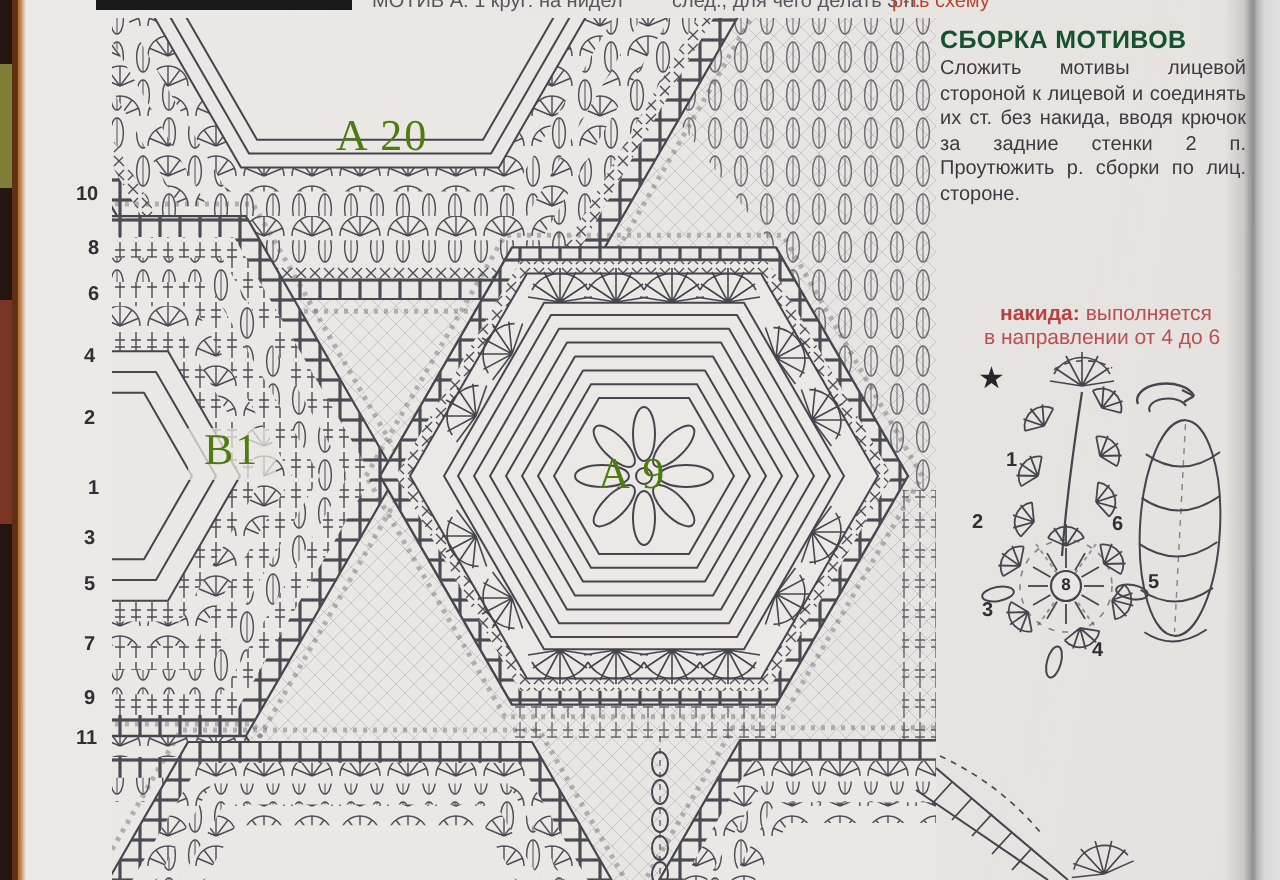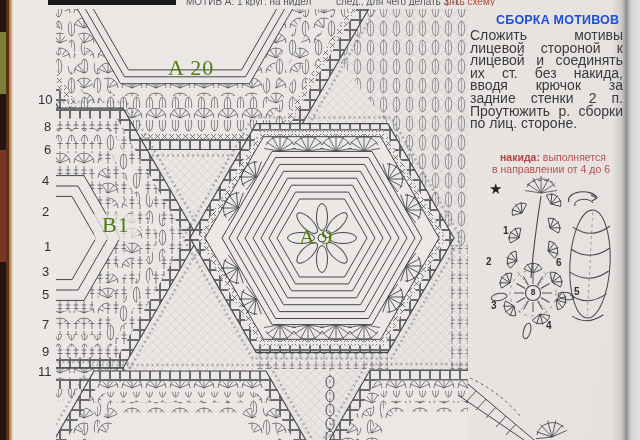--- a/index.html
+++ b/index.html
@@ -15,25 +15,25 @@
   #left-strip-red{left:0;top:150px;width:6px;height:112px;background:#7a3524}
   #fold{right:0;top:0;width:28px;height:440px;
     background:linear-gradient(90deg,rgba(0,0,0,0) 0%,rgba(90,90,95,.18) 35%,#8e8e92 52%,#b9b8b9 60%,#d9d8d8 72%,#e2e1e0 100%)}
   #top-bar{left:48px;top:0;width:128px;height:5px;background:#1a1a1a}
   
   .cutText{top:0;height:6px;overflow:hidden;font-size:10px;line-height:9px;font-weight:normal;color:#56565c;white-space:nowrap}
   .cutText span{display:block;transform:translateY(-3.5px)}
   .cutText.red{color:#b5472e}
   
   .lbl{font-family:"Liberation Serif","DejaVu Serif",serif;font-size:22px;color:#4d7c0f;letter-spacing:1px}
-  .rownum{font-size:13px;font-weight:normal;color:#303034}
+  .rownum{font-size:10px;font-weight:bold;color:#303034}
   .stepnum{font-size:10px;font-weight:bold;color:#303034}
   
-  #asm-head{left:496px;top:13px;font-size:12.5px;font-weight:bold;color:#1d4ed8;letter-spacing:.2px}
-  #asm-body{left:470px;top:29px;width:153px;font-size:14px;line-height:12.6px;color:#3b3b3f;text-align:justify}
+  #asm-head{left:470px;top:13px;font-size:12.5px;font-weight:bold;color:#14532d;letter-spacing:.2px}
+  #asm-body{left:470px;top:29px;width:153px;font-size:10px;line-height:12.6px;color:#3b3b3f;text-align:justify}
   .spiralNote{font-size:10.5px;color:#b8504f;line-height:11px}
   .spiralNote b{color:#b8403f}
   #star{left:489px;top:180px;font-size:15px;color:#26262a}
   #center8{left:528px;top:287px;width:10px;text-align:center;font-size:8.5px;font-weight:bold;color:#303034}
 </style>
 </head>
 <body>
 
 <div id="page"></div>
 

